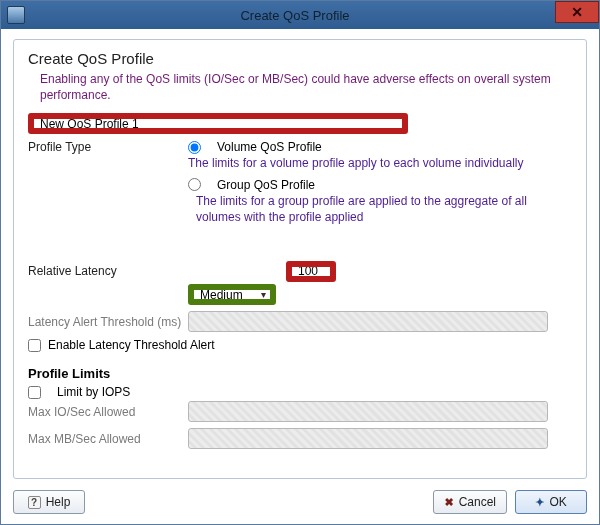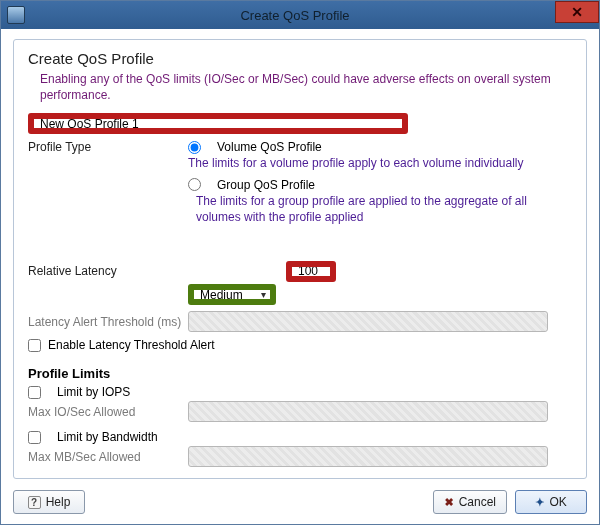--- a/index.html
+++ b/index.html
@@ -176,24 +176,20 @@
       <input type="checkbox" style="">
       <span>Limit by IOPS</span>
     </div>
     <div class="row">
       <div class="label-col muted">Max IO/Sec Allowed</div>
       <div class="field-col">
         <div class="disabled-field"></div>
       </div>
     </div>
 
-    <div class="ck-row" style="margin-top:8px">
-      <input type="checkbox" style="">
-      <span>Limit by Bandwidth</span>
-    </div>
     <div class="row">
       <div class="label-col muted">Max MB/Sec Allowed</div>
       <div class="field-col">
         <div class="disabled-field"></div>
       </div>
     </div>
 
   </div>
 </div>
 

